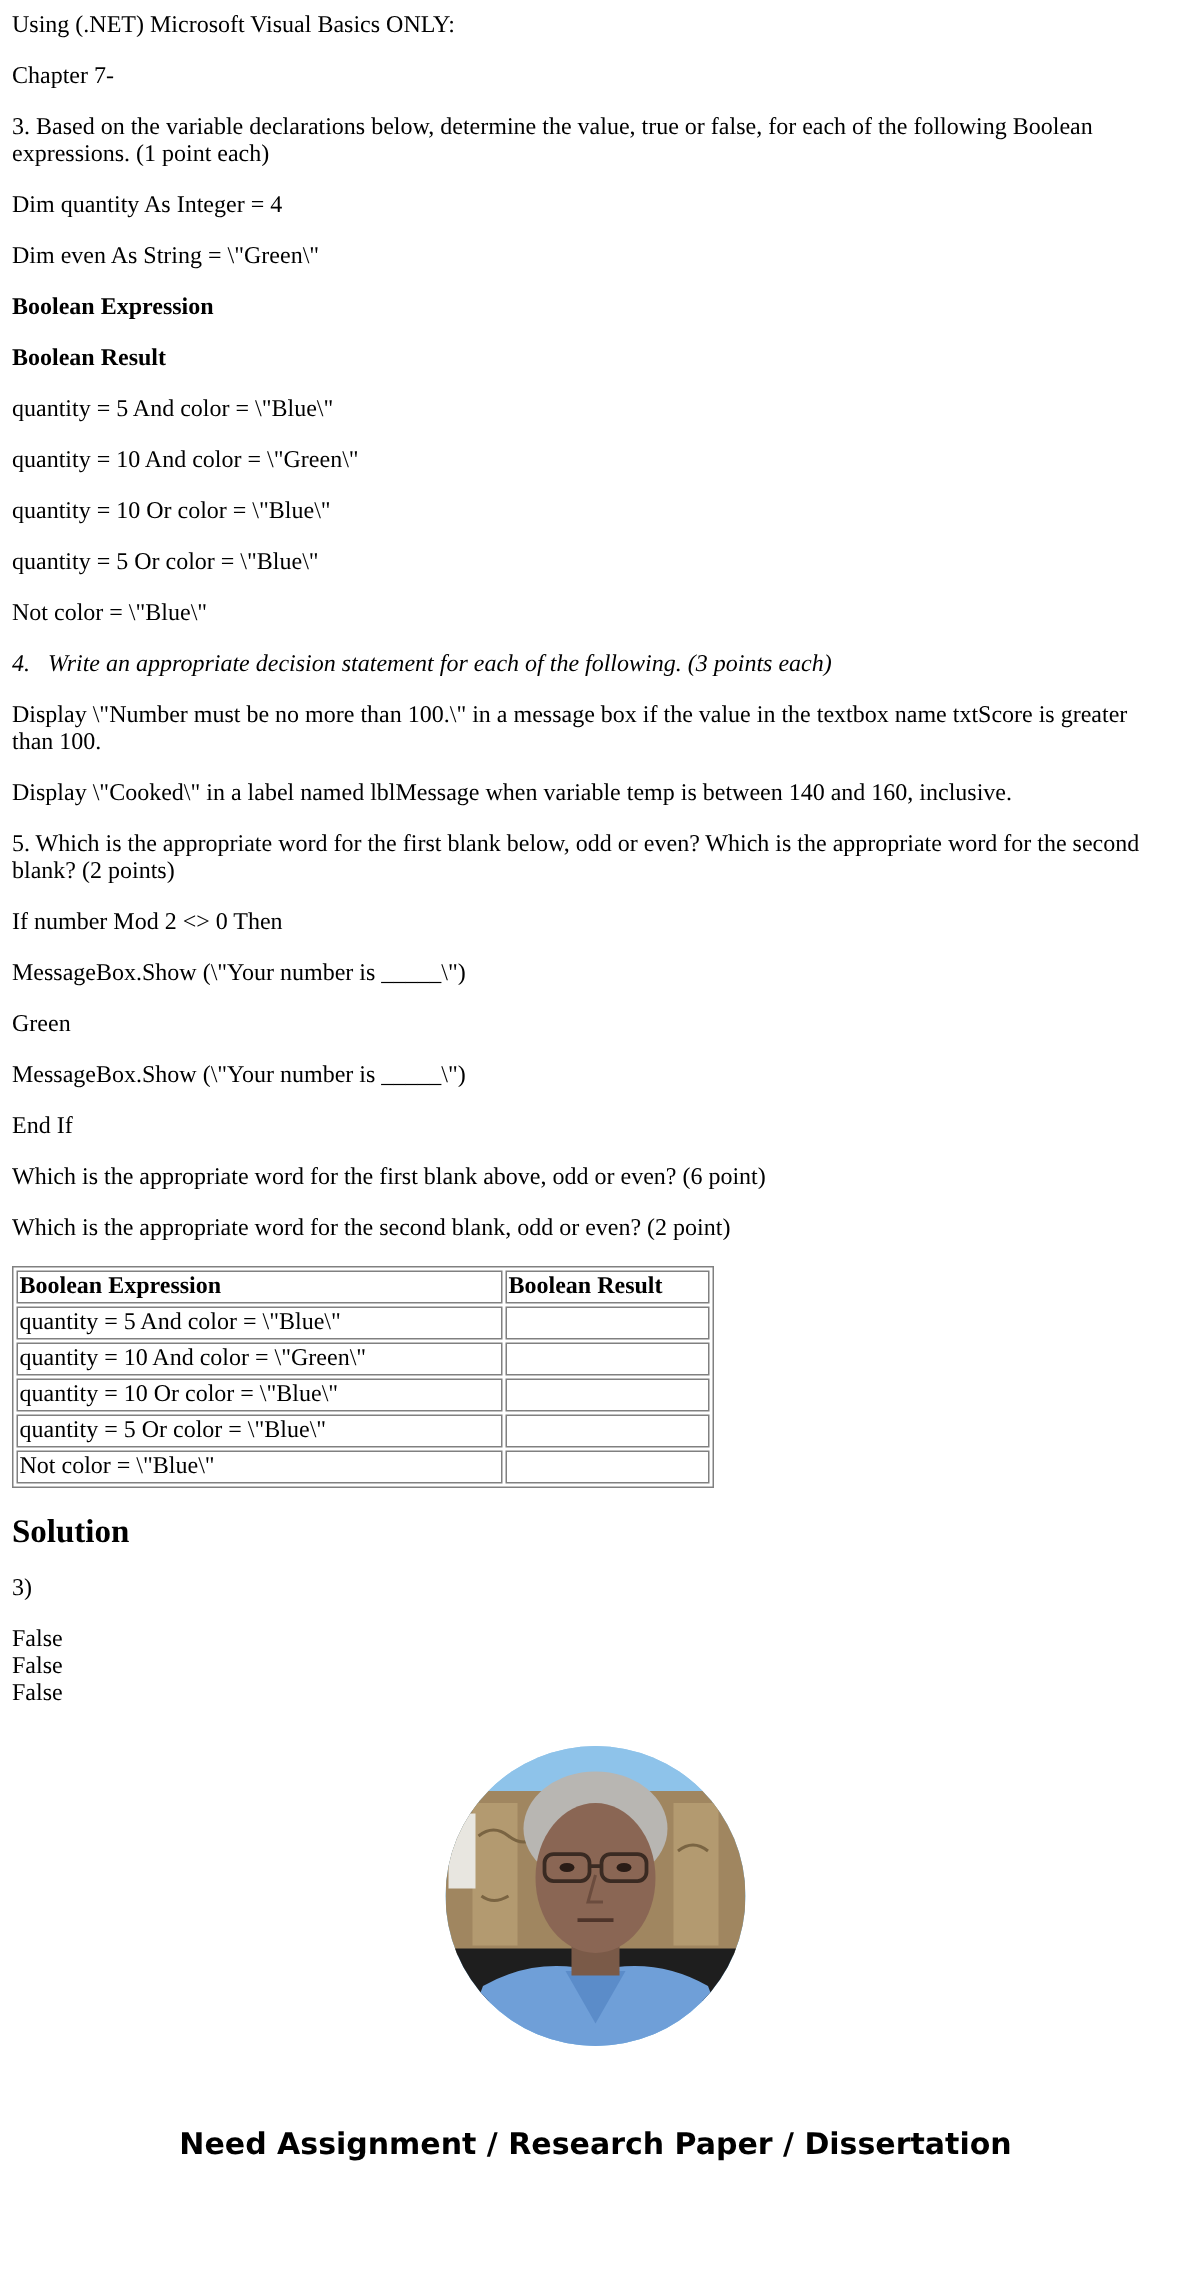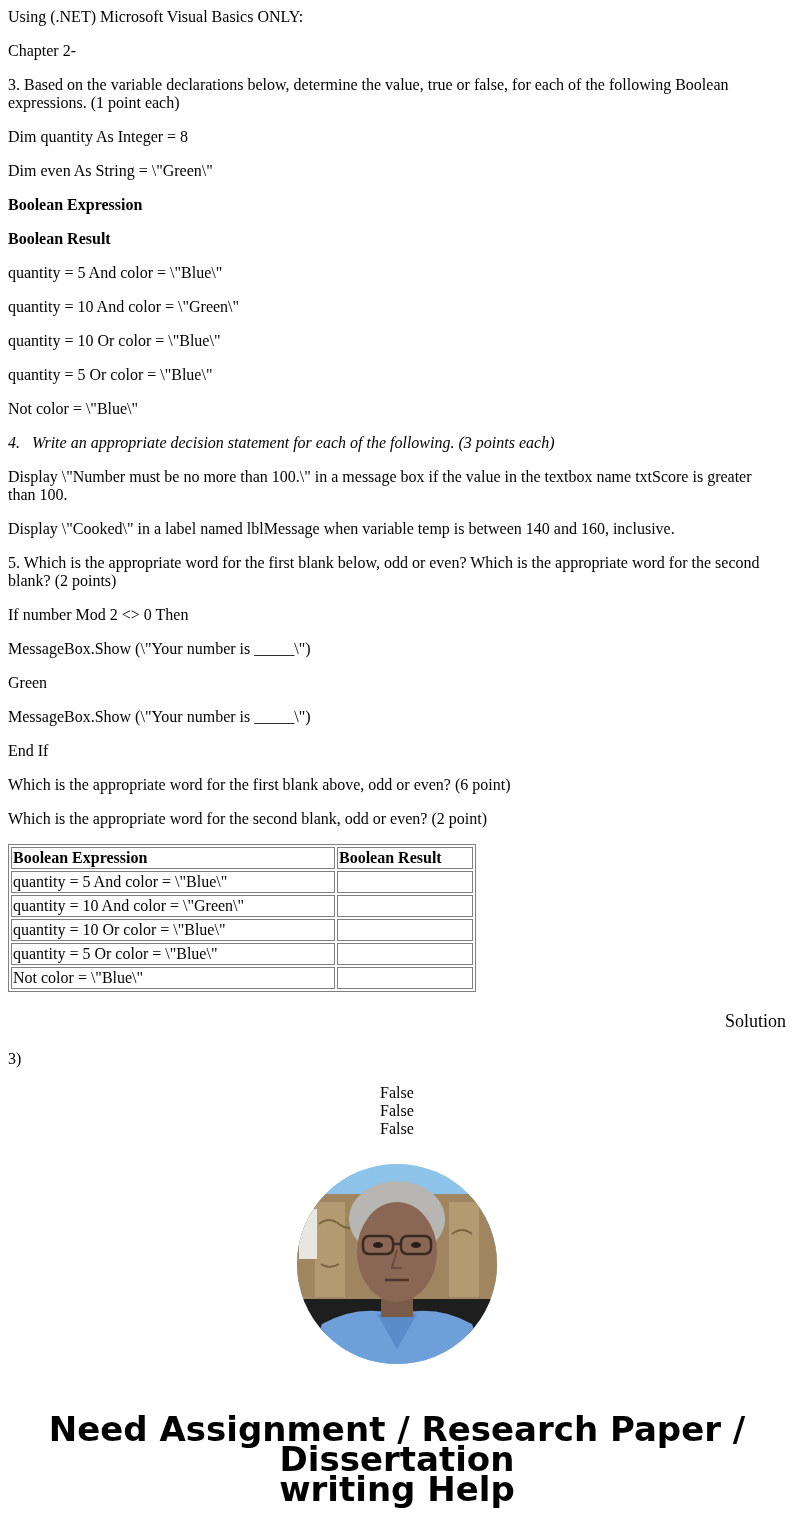--- a/index.html
+++ b/index.html
@@ -23,55 +23,54 @@
     }
     table.q-table td {
       border: 1px solid #808080;
       padding: 1px;
       height: 18px;
     }
     table.q-table td.c1 { width: 320px; }
     table.q-table td.c2 { width: 132px; }
     table.q-table tr.head td { font-weight: bold; }
     h3.solution {
-      font-size: 18px;
-      font-weight: normal;
+      font-size: 22px;
+      font-weight: bold;
       margin: 0 0 18px 0;
       line-height: 22px;
-      text-align: right;
     }
-    .answers { margin: 0 0 26px 0; line-height: 18px; text-align: center; }
+    .answers { margin: 0 0 26px 0; line-height: 18px; }
     .avatar-wrap {
       display: flex;
       justify-content: center;
       margin: 0 0 50px 0;
     }
     .avatar {
       width: 200px;
       height: 200px;
       border-radius: 50%;
       overflow: hidden;
       position: relative;
       background: #9cc9ea;
     }
     .footer {
       text-align: center;
       font-family: "DejaVu Sans", sans-serif;
       font-weight: bold;
-      font-size: 34px;
+      font-size: 20px;
       line-height: 30px;
     }
   </style>
 </head>
 <body>
 
 <p>Using (.NET) Microsoft Visual Basics ONLY:</p>
-<p>Chapter 2-</p>
+<p>Chapter 7-</p>
 <p>3. Based on the variable declarations below, determine the value, true or false, for each of the following Boolean expressions. (1 point each)</p>
-<p>Dim quantity As Integer = 8</p>
+<p>Dim quantity As Integer = 4</p>
 <p>Dim even As String = \"Green\"</p>
 <p class="bold">Boolean Expression</p>
 <p class="bold">Boolean Result</p>
 <p>quantity = 5 And color = \"Blue\"</p>
 <p>quantity = 10 And color = \"Green\"</p>
 <p>quantity = 10 Or color = \"Blue\"</p>
 <p>quantity = 5 Or color = \"Blue\"</p>
 <p>Not color = \"Blue\"</p>
 
 <p style="white-space: pre; font-style: italic;">4.   Write an appropriate decision statement for each of the following. (3 points each)</p>
@@ -159,14 +158,13 @@
 
       <path d="M100 86 L95 104 L105 104" stroke="#6b4c3e" stroke-width="2" fill="none"></path>
 
       <line x1="88" y1="116" x2="112" y2="116" stroke="#4e342a" stroke-width="2.5"></line>
     </svg>
   </div>
 </div>
 
 <div class="footer">
   <div>Need Assignment / Research Paper / Dissertation</div>
-  <div>writing Help</div>
 </div>
 
 </body></html>

